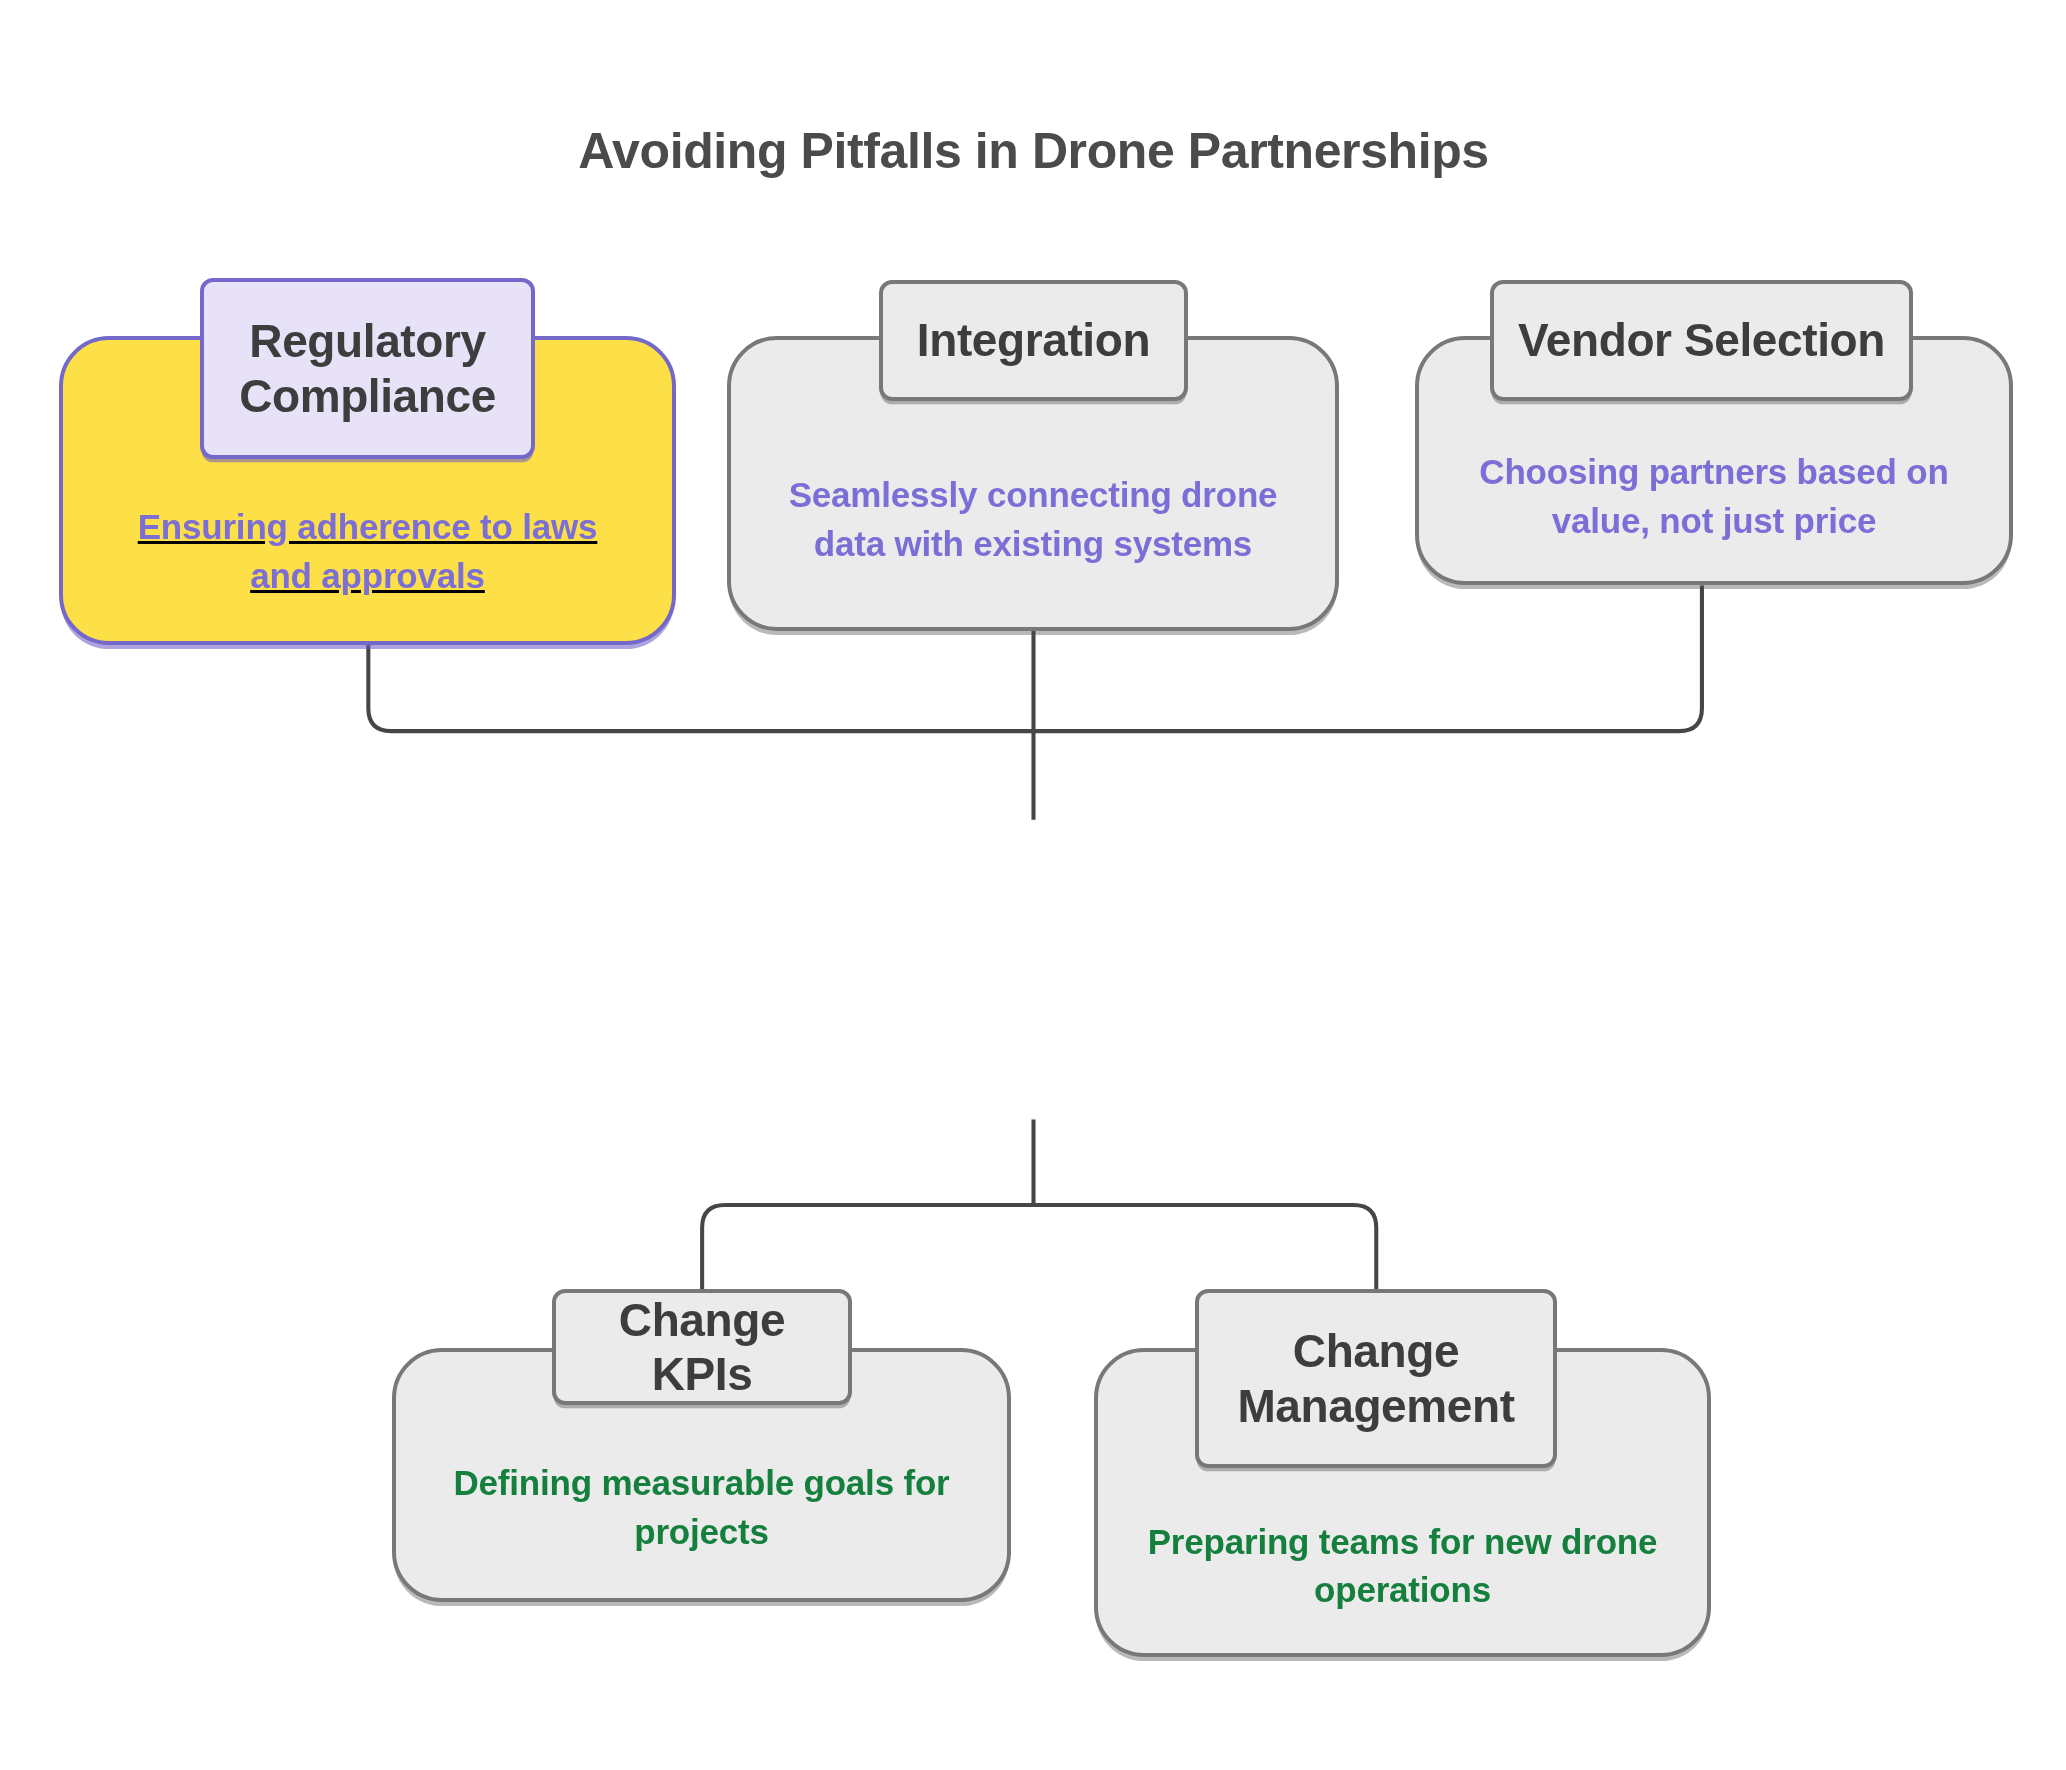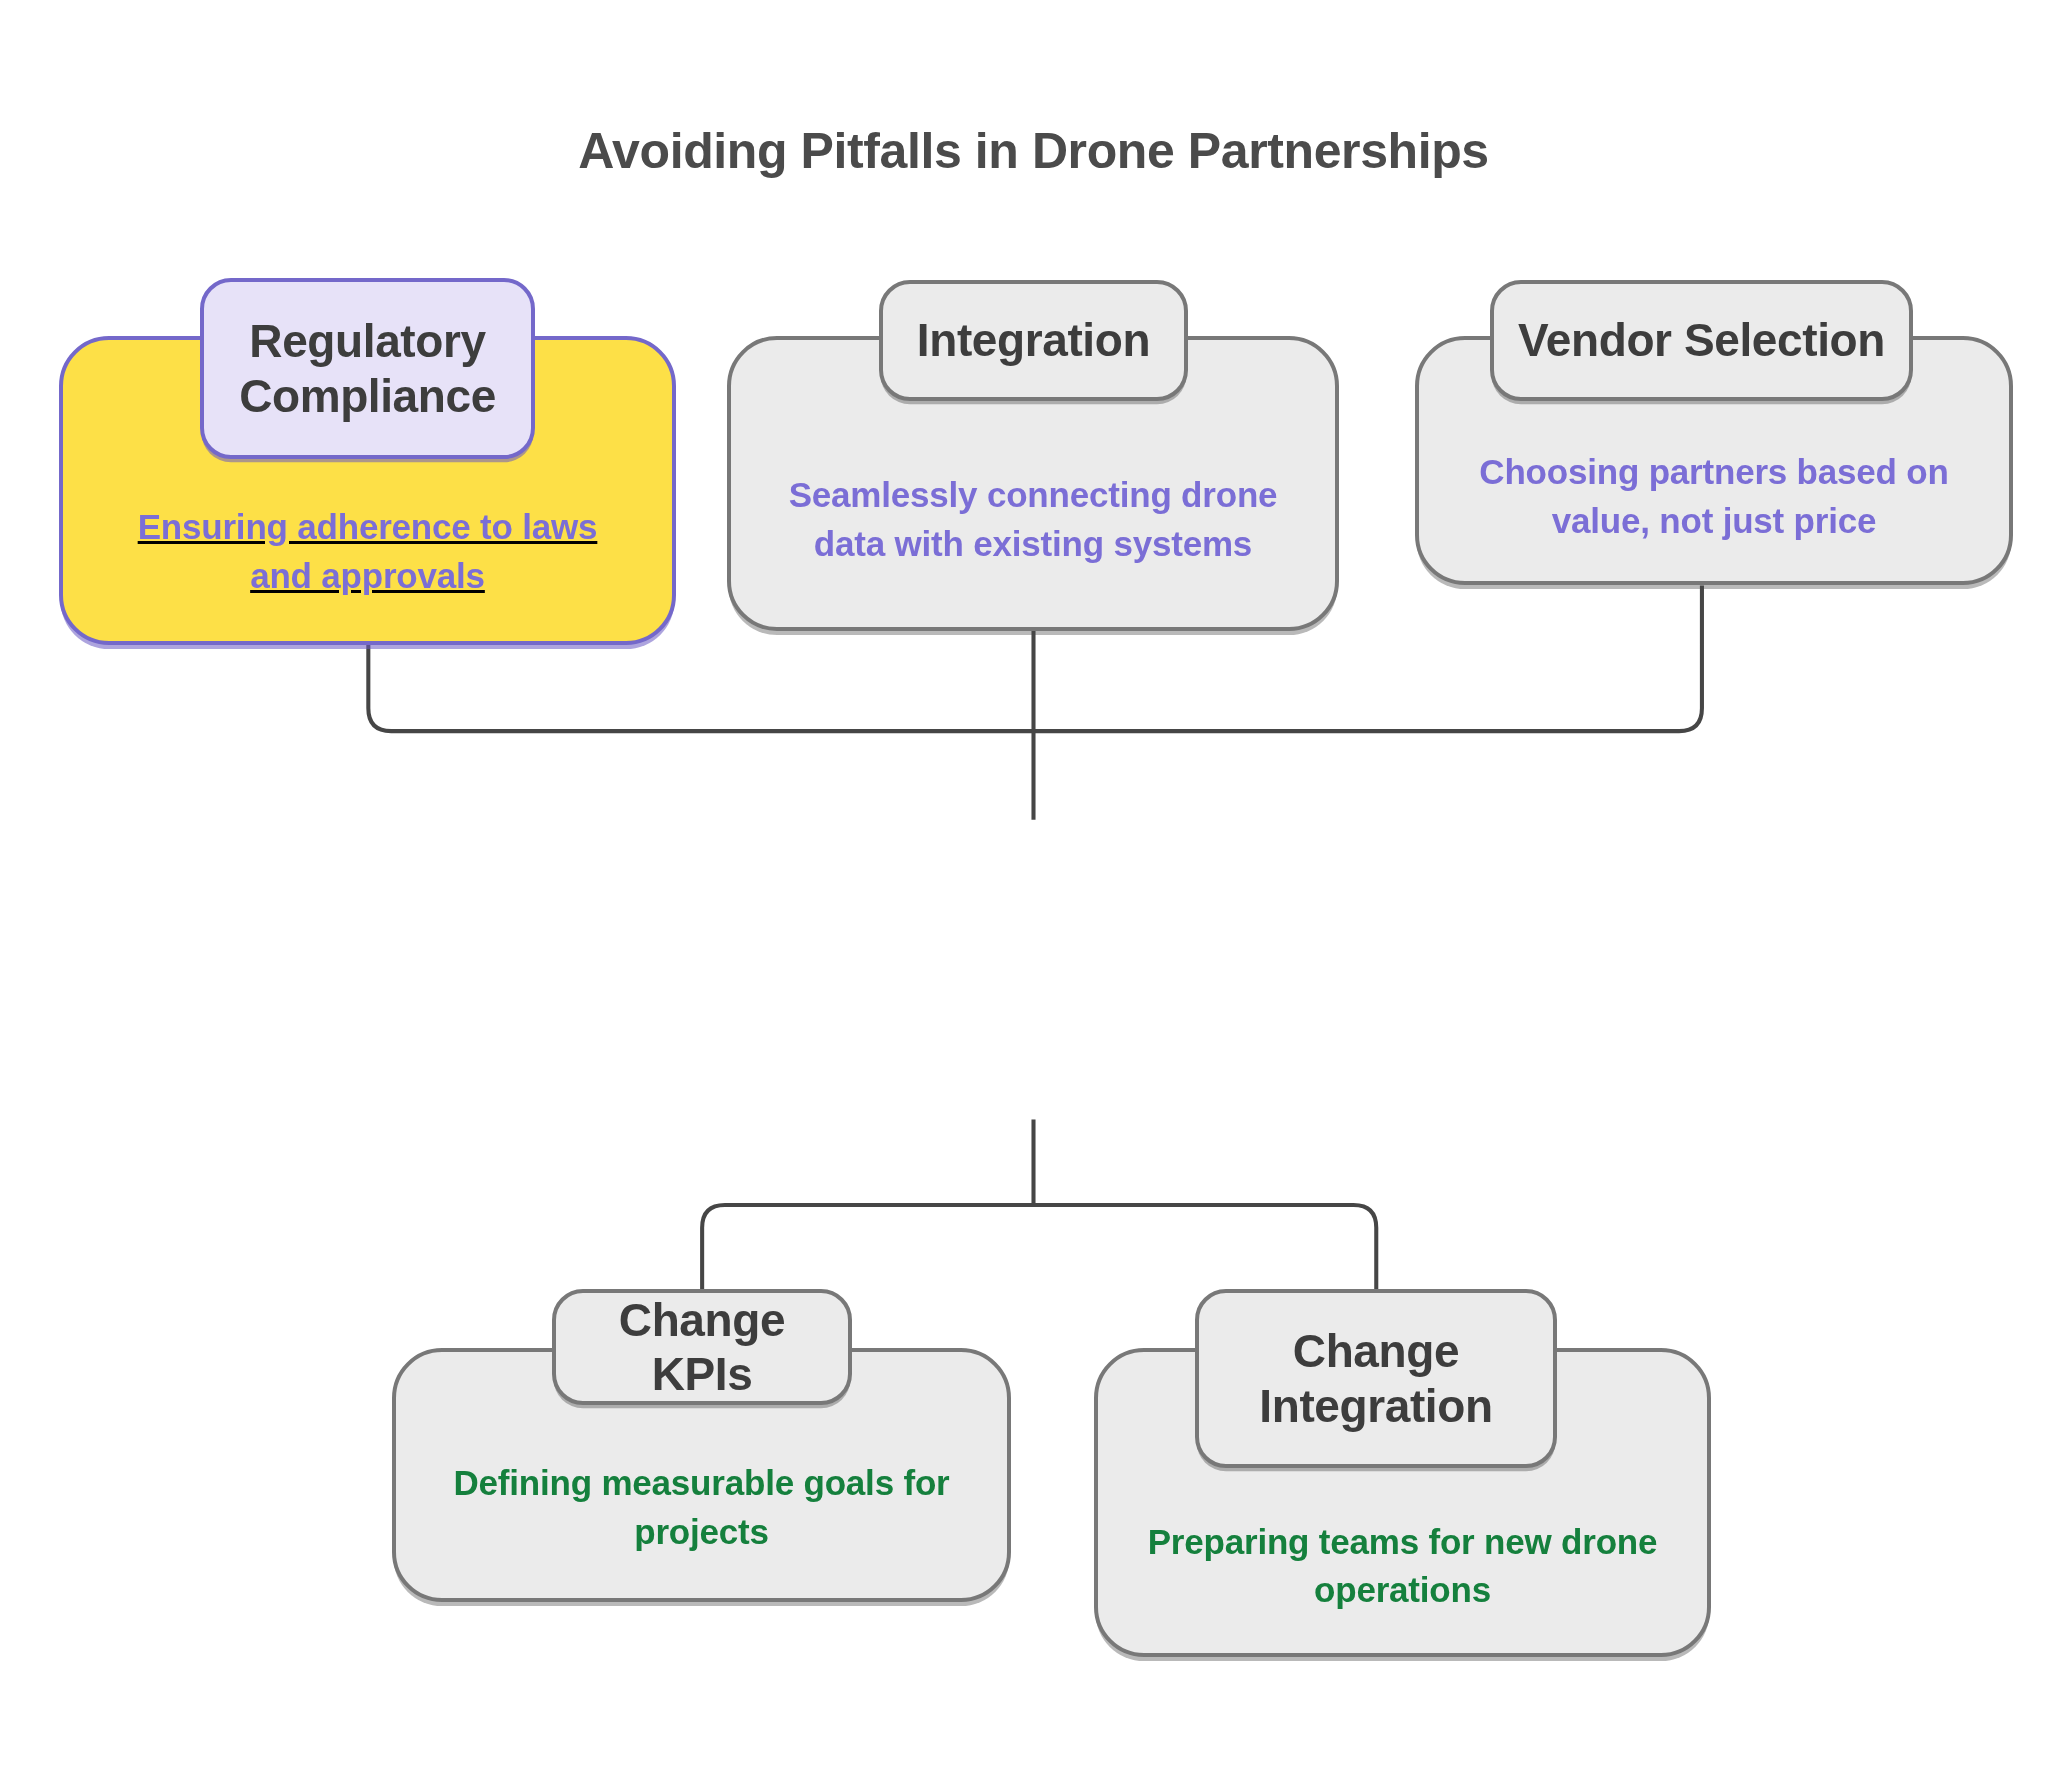--- a/index.html
+++ b/index.html
@@ -41,21 +41,21 @@
     flex-direction:column;
     justify-content:center;
     align-items:center;
     text-align:center;
   }
   .node-pill{
     position:absolute;
     box-sizing:border-box;
     background:#ebebeb;
     border:4.1px solid #787878;
-    border-radius:31px;
+    border-radius:13px;
     box-shadow:0 4.9px 0 -1.6px rgba(70,70,70,0.38);
     z-index:2;
     display:flex;
     justify-content:center;
     align-items:center;
     text-align:center;
     font-size:46px;
     font-weight:700;
     color:#3d3d3d;
     line-height:1.18;
@@ -141,16 +141,16 @@
 
 
   <div class="node-body kpi-body">
     <div class="desc gray-text">Defining measurable goals for projects</div>
   </div>
   <div class="node-pill kpi-pill">Change KPIs</div>
 
   <div class="node-body chg-body">
     <div class="desc gray-text">Preparing teams for new drone operations</div>
   </div>
-  <div class="node-pill chg-pill">Change Integration</div>
+  <div class="node-pill chg-pill">Change Management</div>
 
 </div>
 
 
 </body></html>

